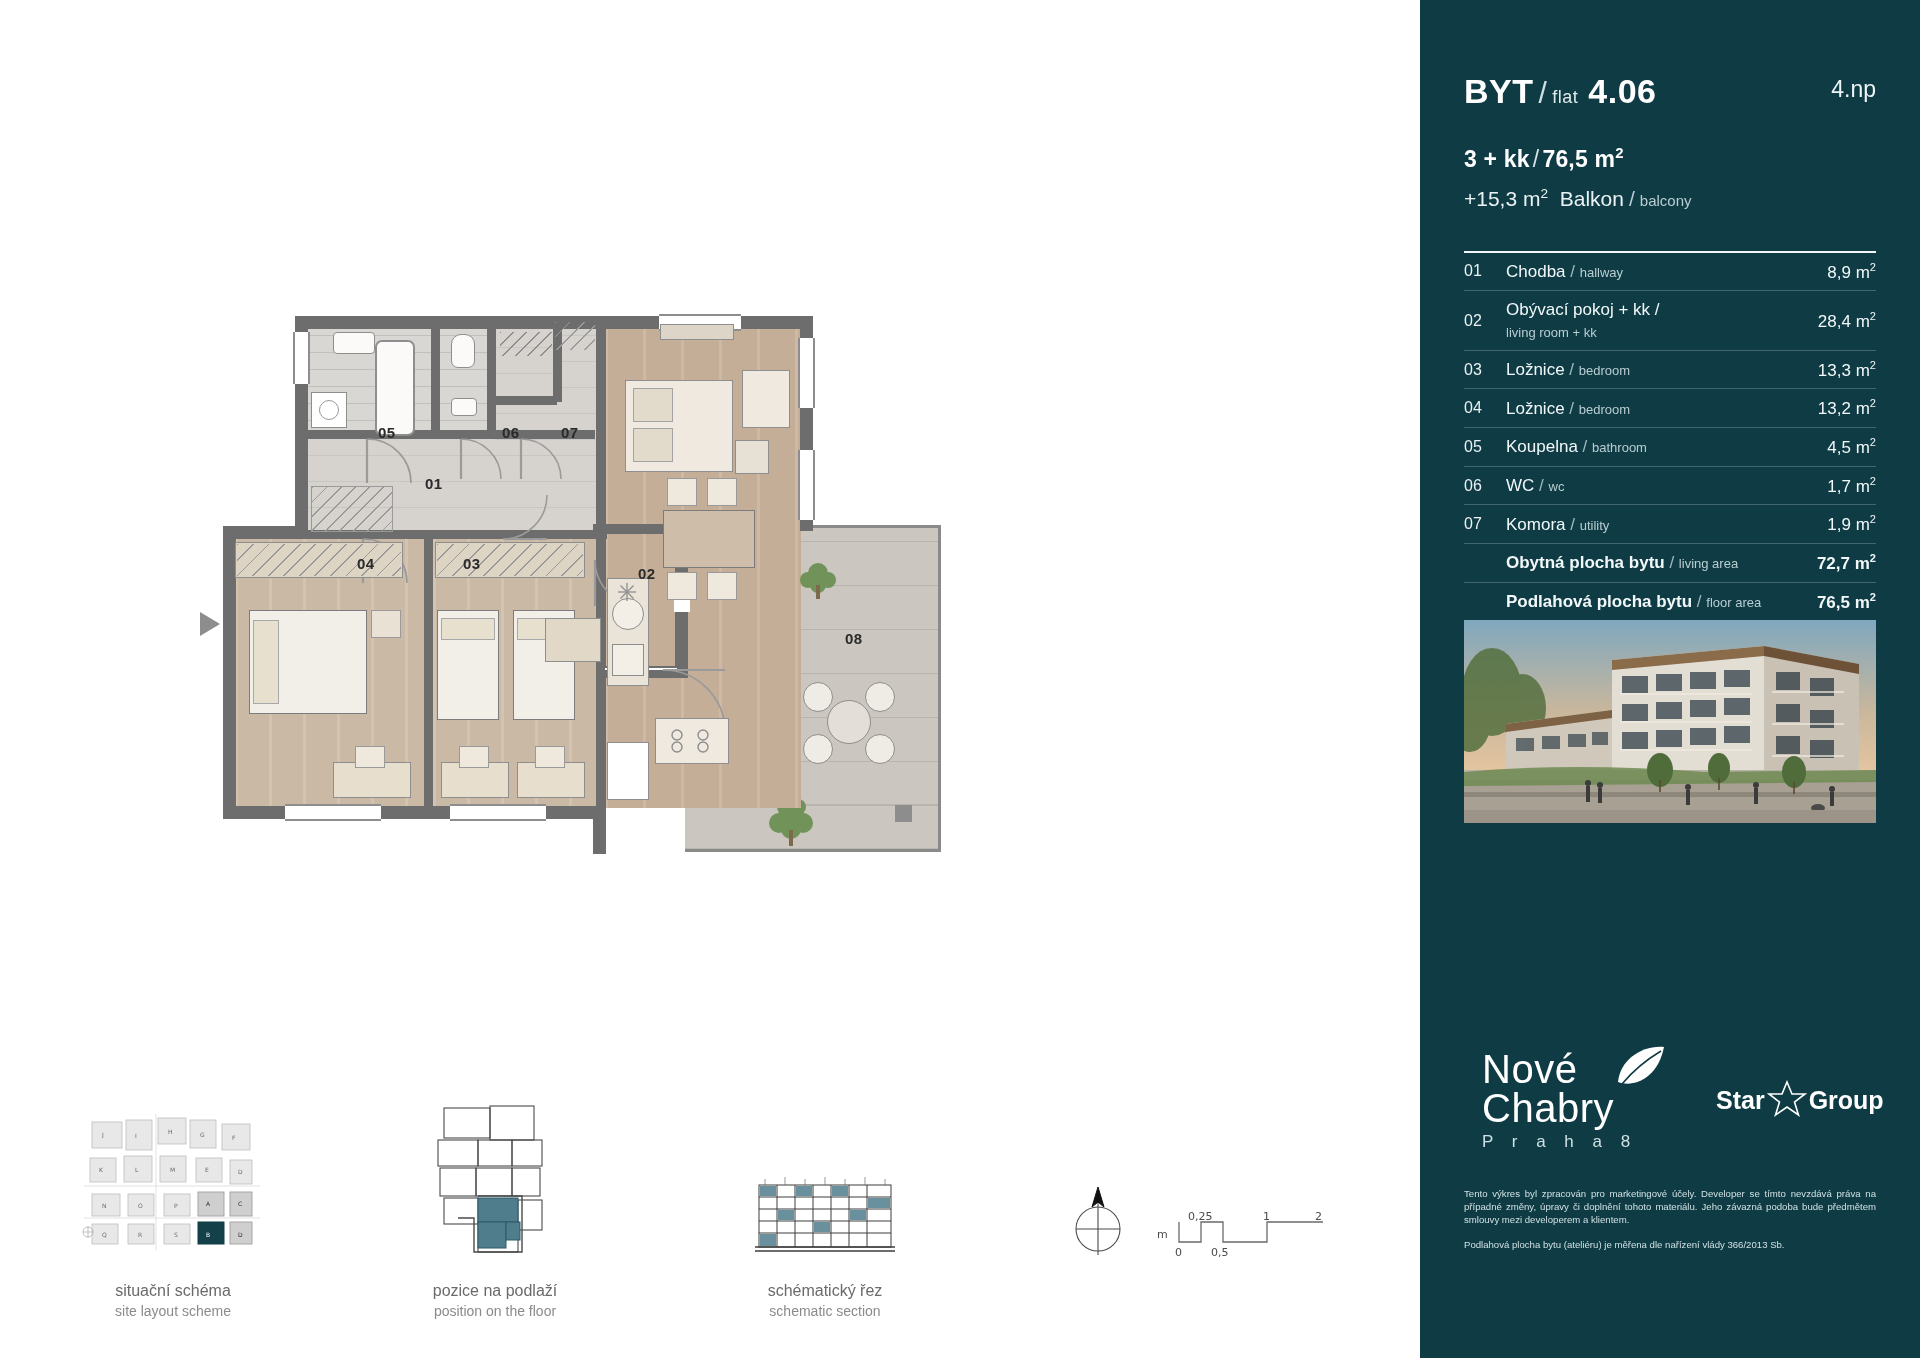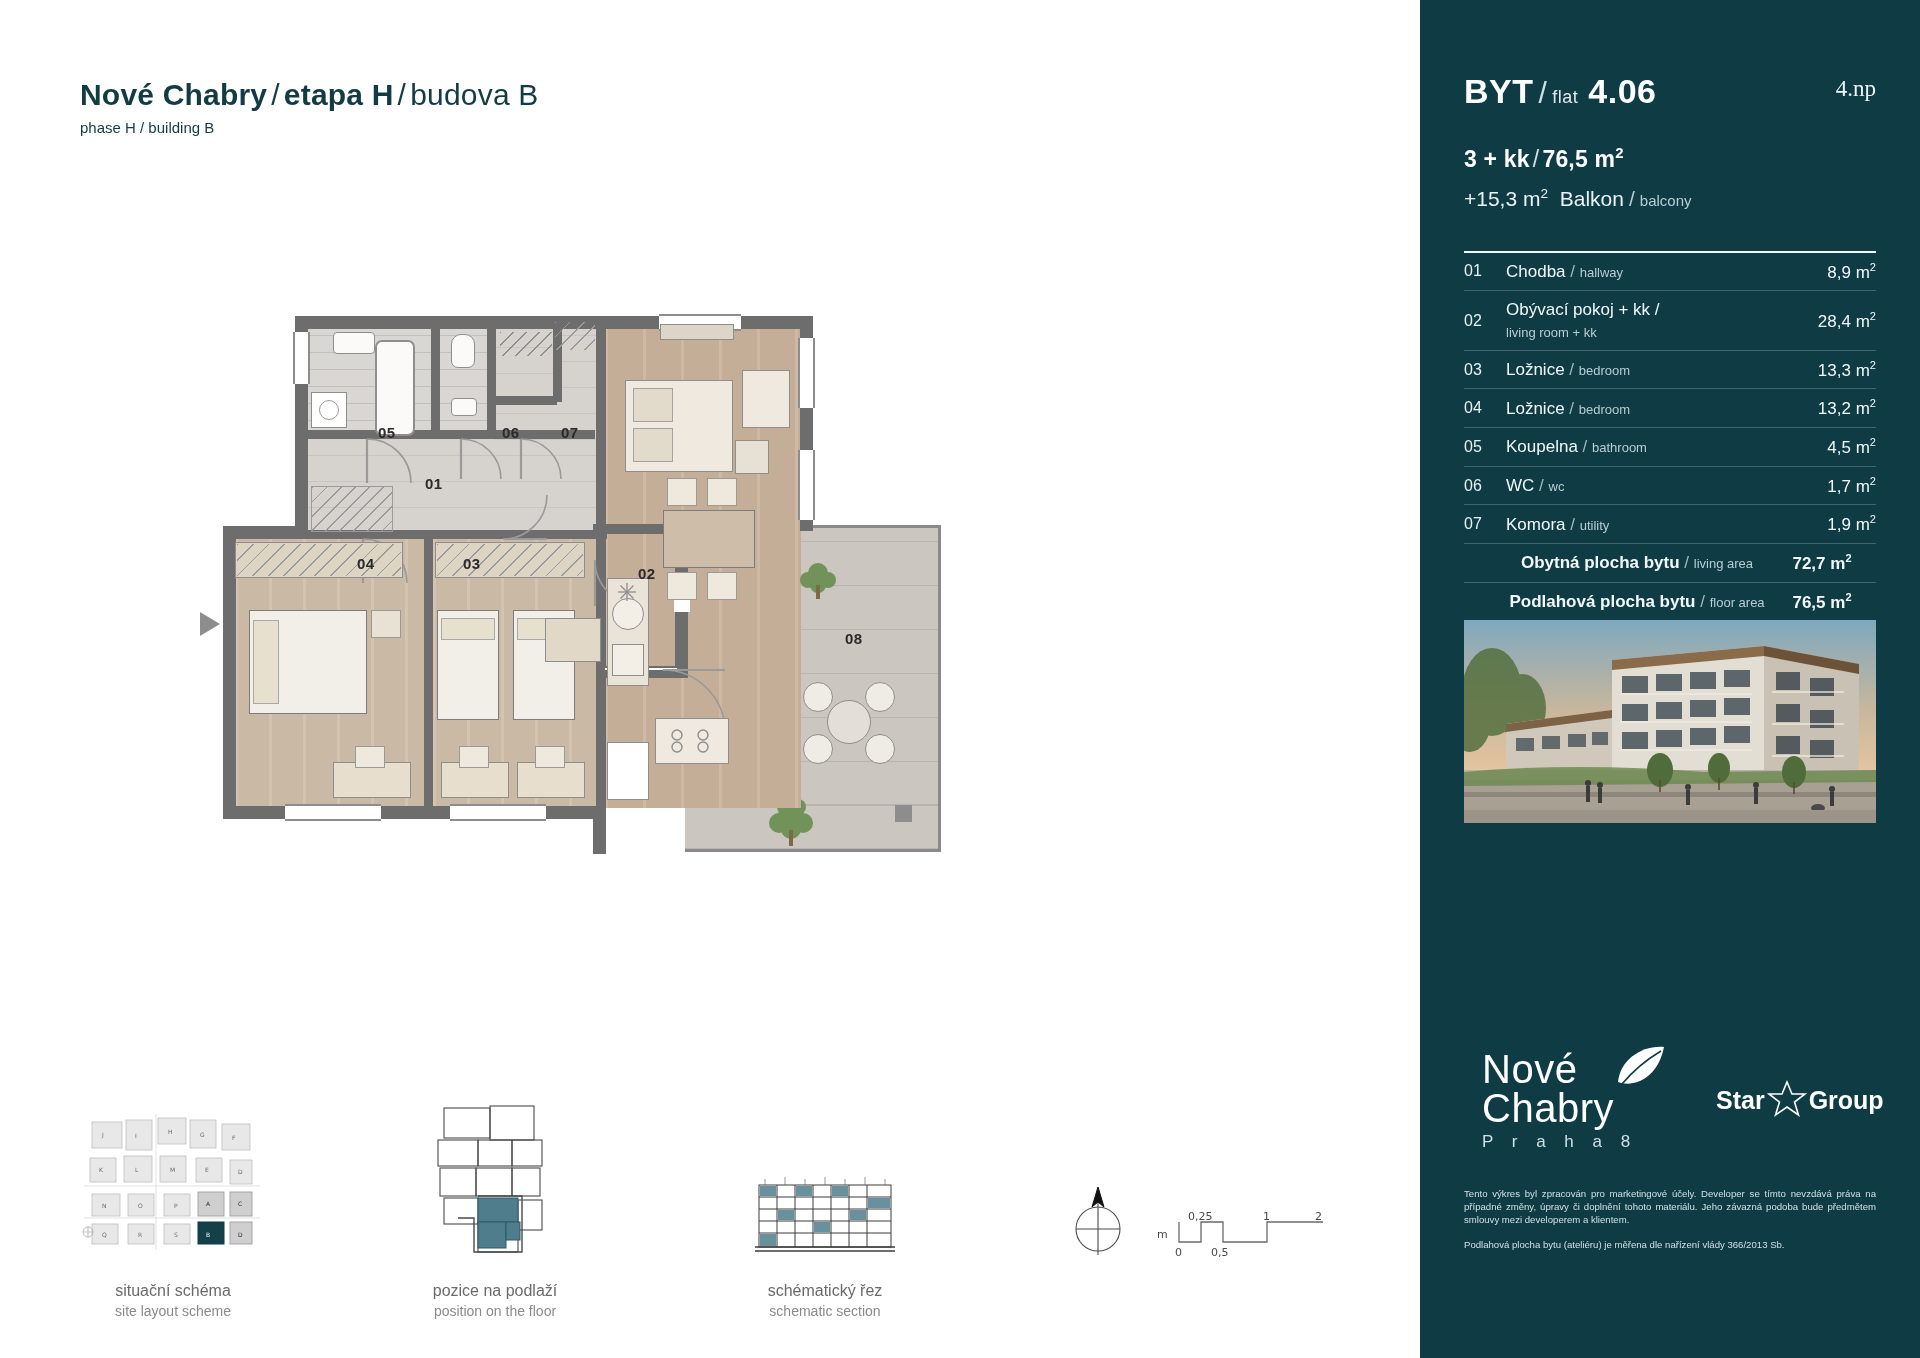--- a/index.html
+++ b/index.html
@@ -55,40 +55,40 @@
 
   
   #panel{position:absolute;left:1420px;top:0;width:560px;height:1358px;background:#0e3b44;color:#fff;}
   #panel-inner{position:absolute;left:44px;top:0;width:412px;}
 
   #flat-head{position:relative;margin-top:72px;height:42px;}
   #byt{font-size:34px;font-weight:700;letter-spacing:.5px;display:inline-block;}
   #byt .sl{font-weight:300;font-size:30px;padding:0 5px;color:#cfe0e3;}
   #flat-word{font-size:18px;font-weight:400;color:#dfeaec;}
   #flat-num{font-size:34px;font-weight:700;letter-spacing:.5px;}
-  #floor-no{position:absolute;right:0;top:4px;font-size:23px;font-weight:400;color:#eef5f6;font-family:Liberation Serif, serif;}
+  #floor-no{position:absolute;right:0;top:4px;font-size:23px;font-weight:400;color:#eef5f6;}
 
   #layout-line{font-size:23px;font-weight:700;margin-top:30px;letter-spacing:.2px;}
   #layout-line .sl{font-weight:300;padding:0 3px;color:#d5e4e7;}
   #balc-line{font-size:21px;font-weight:400;margin-top:13px;color:#eaf2f3;}
   #balc-line .sl{color:#b9ced2;padding:0 5px;font-weight:300;}
   #balc-line .en{font-size:15px;color:#b9ced2;}
 
   
   #rooms{margin-top:40px;width:100%;border-collapse:collapse;}
   #rooms tr{border-bottom:1px solid rgba(255,255,255,.22);}
   #rooms tr.top-rule{border-top:2px solid rgba(255,255,255,.95);}
   #rooms tr.strong-rule{border-top:2px solid rgba(255,255,255,.95);}
   #rooms td{padding:8px 0;vertical-align:middle;}
   td.num{width:42px;font-size:16px;color:#e8f1f2;font-weight:400;}
   td.nm{font-size:17px;color:#f2f8f9;font-weight:400;line-height:1.25;}
   td.nm .en{font-size:13px;color:#b9ced2;}
   td.nm .sl{color:#9fbabf;font-weight:300;}
   td.ar{text-align:right;width:108px;font-size:17px;color:#f2f8f9;white-space:nowrap;}
-  tr.sum td.nm,tr.sum td.ar{font-weight:700;text-align:center;}
+  tr.sum td.nm,tr.sum td.ar{font-weight:700;}
   tr.sum td.nm .en{font-weight:400;}
   sup{font-size:.65em;}
 
   
   #render{position:absolute;left:44px;top:620px;width:412px;height:203px;overflow:hidden;}
 
   
   #logos{position:absolute;left:44px;top:1050px;width:412px;height:110px;}
   #logo-nc{position:absolute;left:18px;top:0;}
   .nc-t{font-size:40px;line-height:39px;font-weight:300;color:#fff;letter-spacing:.5px;}
@@ -97,26 +97,20 @@
 
   #legal{position:absolute;left:44px;top:1188px;width:412px;}
   #legal p{margin:0 0 9px 0;font-size:9.6px;line-height:1.34;color:#cfe0e3;text-align:justify;}
   #legal p.last{margin-top:12px;}
 </style>
 </head>
 <body>
 
 <div id="sheet">
 
-  <div id="title-block">
-    <div id="title-line">
-      <span class="b">Nové Chabry</span><span class="sep">/</span><span class="b">etapa H</span><span class="sep">/</span><span>budova B</span>
-    </div>
-    <div id="subtitle">phase H / building B</div>
-  </div>
 
   <div id="plan">
 
     <div class="room tile-balc" style="left:430px;top:215px;width:255px;height:325px;"></div>
     <div class="wall-l" style="left:430px;top:215px;width:256px;height:3px;"></div>
     <div class="wall-l" style="left:683px;top:215px;width:3px;height:327px;"></div>
     <div class="wall-l" style="left:430px;top:539px;width:256px;height:3px;"></div>
 
     <div class="furn" style="left:572px;top:390px;width:44px;height:44px;border:1.5px solid #8e8e8e;border-radius:50%;background:#e3ded7;"></div>
     <div class="furn" style="left:548px;top:372px;width:30px;height:30px;border:1.4px solid #8e8e8e;border-radius:50%;background:#efebe5;"></div>

